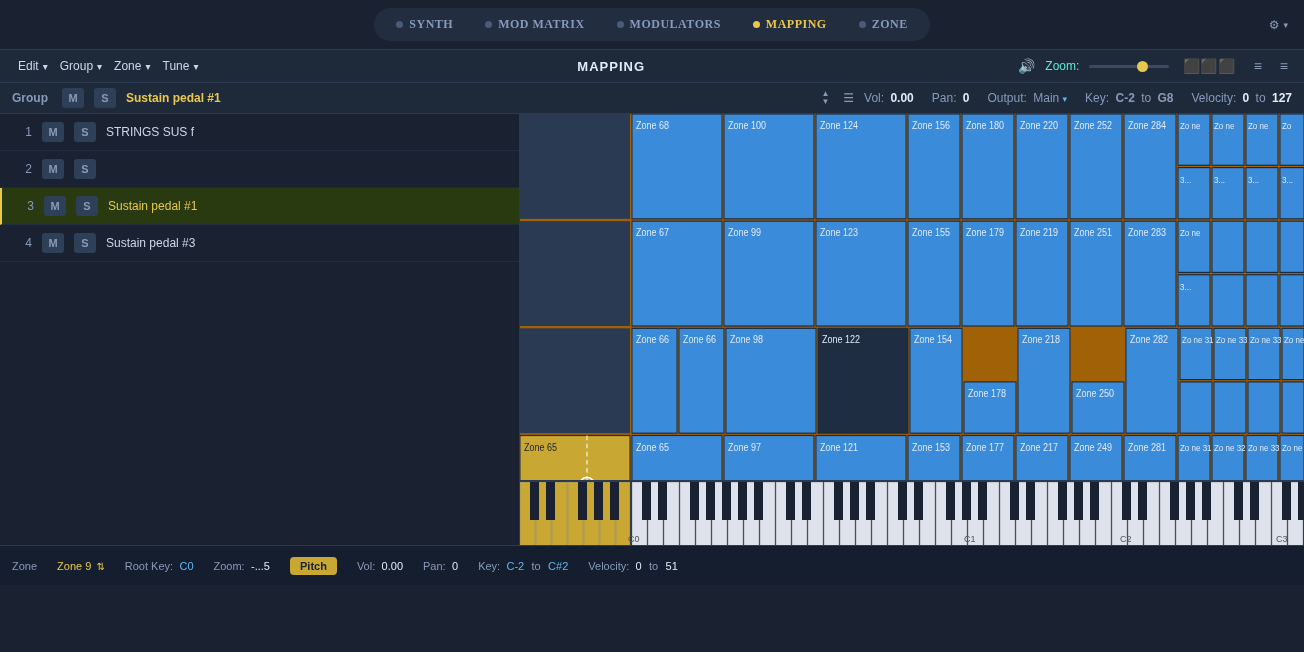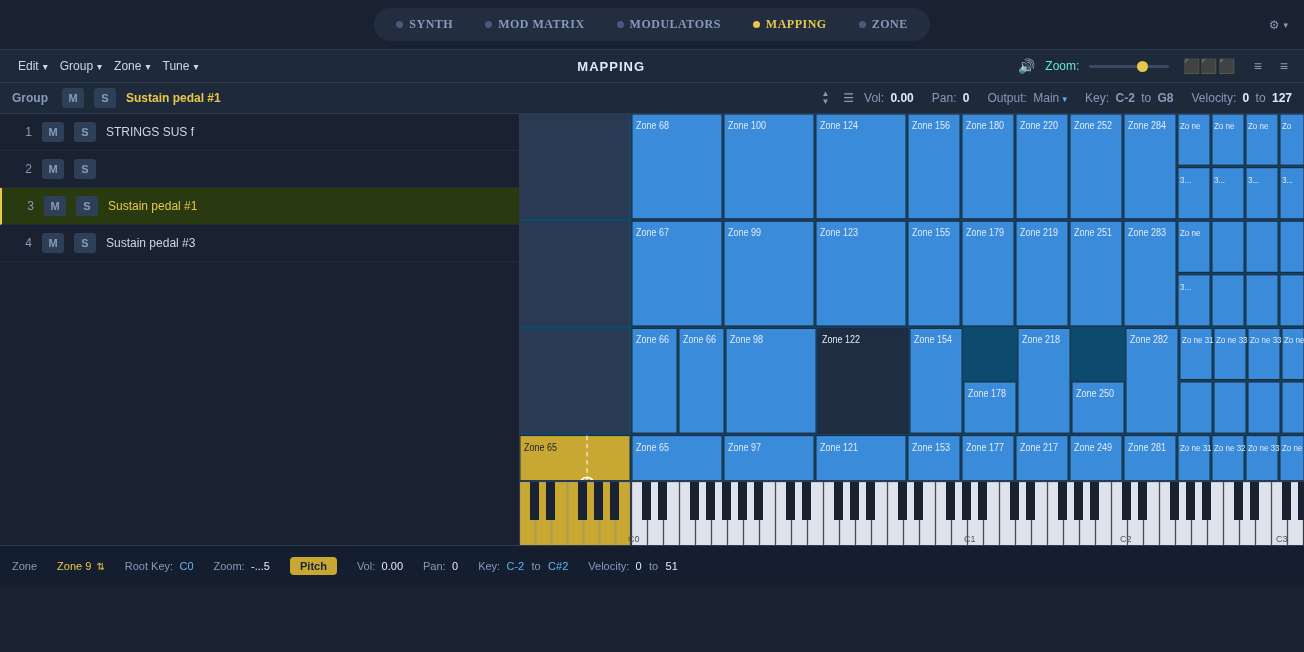--- a/index.html
+++ b/index.html
@@ -224,21 +224,21 @@
       color: #cdd6e8;
       font-size: 12px;
     }
     .sidebar-row.active .row-name { color: #e8c84a; }
 
     
     .mapping-area {
       flex: 1;
       display: flex;
       flex-direction: column;
-      background: #0c4a6e;
+      background: #a16207;
       overflow: hidden;
     }
 
     
     .status-bar {
       display: flex;
       align-items: center;
       background: #151e2e;
       border-top: 1px solid #2a3a52;
       padding: 5px 12px;

